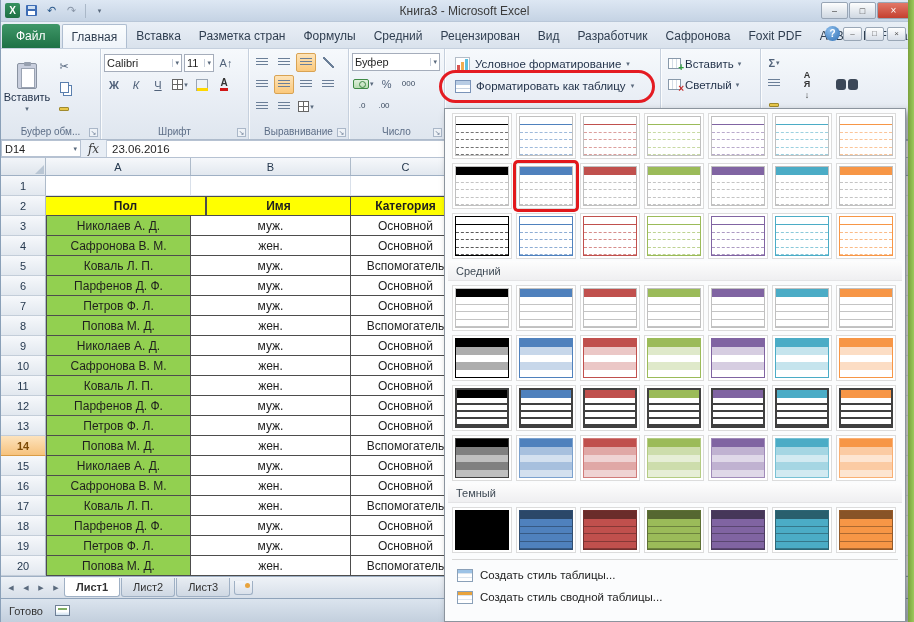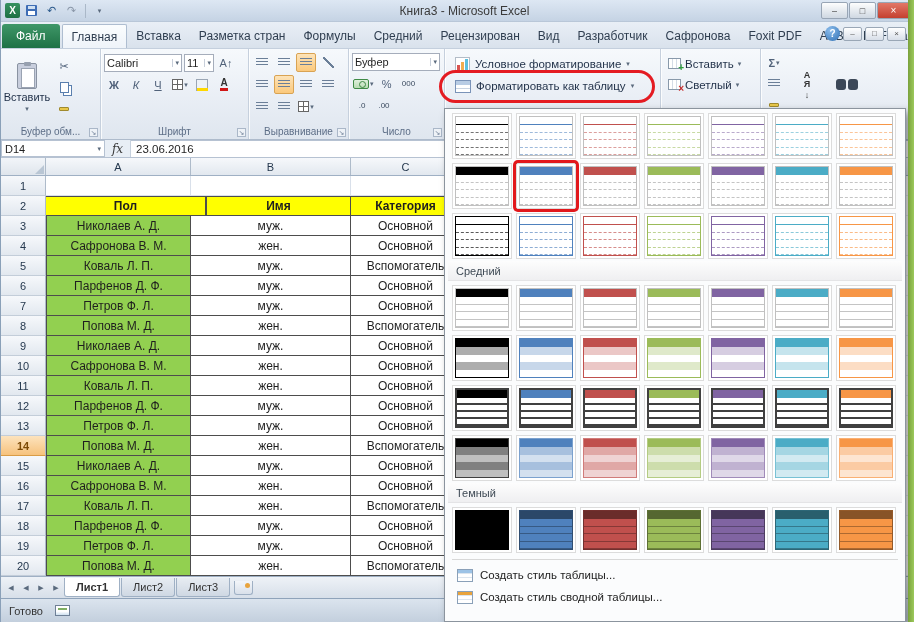--- a/index.html
+++ b/index.html
@@ -85,21 +85,21 @@
 .edit-wrap{display:flex;gap:6px}
 .edit-col{display:flex;flex-direction:column;gap:2px}
 .bigbtn{width:34px;height:64px;display:flex;flex-direction:column;align-items:center;justify-content:center;gap:2px;border:1px solid transparent;border-radius:2px}
 .ic-sort{display:flex;flex-direction:column;align-items:center;font-size:9px;font-weight:bold;color:#333;line-height:9px}
 .ic-binoc{width:22px;height:12px;position:relative}
 .ic-binoc:before,.ic-binoc:after{content:"";position:absolute;top:0;width:10px;height:11px;background:#3c4858;border-radius:3px}
 .ic-binoc:before{left:0}.ic-binoc:after{right:0}
 
 
 .formulabar{height:18px;display:flex;background:#e8eef5;border-bottom:1px solid #b6c2d2;align-items:stretch}
-.namebox{width:104px;background:#fff;border:1px solid #b6c2d2;display:flex;align-items:center;font-size:11px;padding:0 3px}
+.namebox{width:80px;background:#fff;border:1px solid #b6c2d2;display:flex;align-items:center;font-size:11px;padding:0 3px}
 .namebox .nb-text{flex:1}
 .fxbtn{width:26px;display:flex;align-items:center;justify-content:center;font-family:"DejaVu Serif","Liberation Serif",serif;font-style:italic;font-size:12px;color:#3a3a3a;border-right:1px solid #c5d0dd}
 .formula-value{flex:1;background:#fff;font-size:11.5px;display:flex;align-items:center;padding:0 5px;border-top:1px solid #b6c2d2}
 
 
 .colheaders{height:18px;display:flex;background:linear-gradient(#f8fafc,#e4e9f0);border-bottom:1px solid #9fb0c4}
 .cornercell{width:45px;border-right:1px solid #aebbca;position:relative;background:linear-gradient(#f2f5f9,#dfe5ec)}
 .cornercell:after{content:"";position:absolute;right:1px;bottom:1px;border-left:9px solid transparent;border-bottom:9px solid #b9c6d4}
 .colhdr{display:flex;align-items:center;justify-content:center;font-size:11px;color:#25384e;border-right:1px solid #aebbca;background:linear-gradient(#f6f8fb,#e2e8ef)}
 .ch-fill{flex:1;border-right:none}

